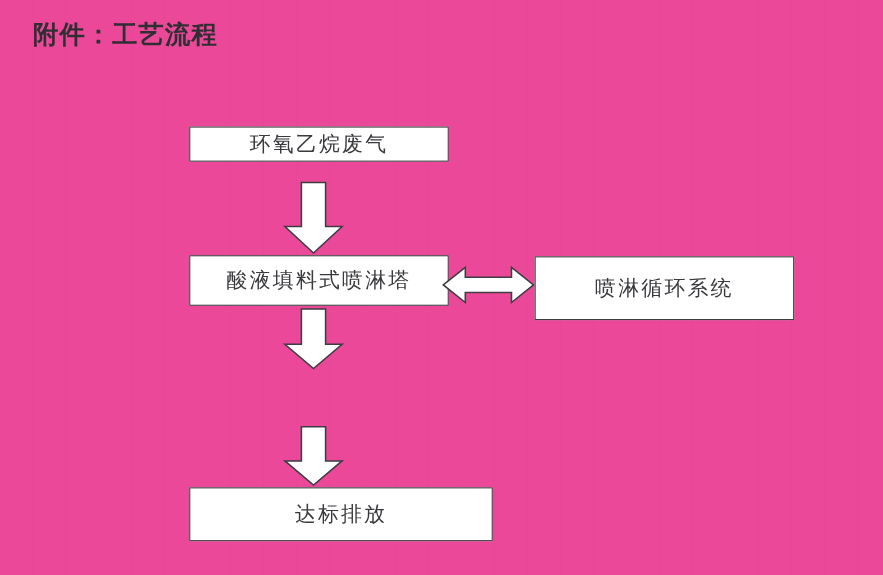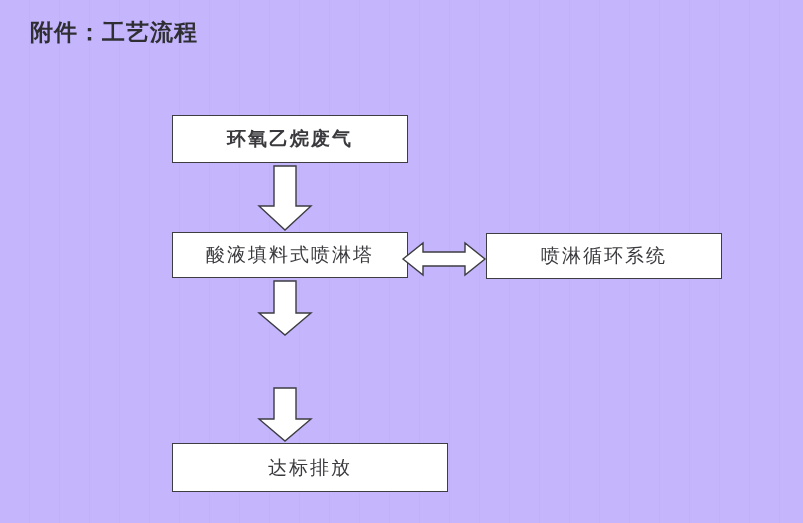--- a/index.html
+++ b/index.html
@@ -8,21 +8,21 @@
     padding: 0;
     background: #ffffff;
   }
   body {
     font-family: "DejaVu Sans", "Liberation Sans", sans-serif;
   }
   #page {
     position: relative;
     width: 803px;
     height: 523px;
-    background: #c4b5fd;
+    background: #ec4899;
     overflow: hidden;
   }
   
   #scan-noise {
     position: absolute;
     left: 0; top: 0;
     width: 803px; height: 523px;
     background: repeating-linear-gradient(
         to right,
         rgba(0,0,0,0.000) 0px,
@@ -73,41 +73,41 @@
 </style>
 </head>
 <body>
 
 <div id="page">
 
   <div id="scan-noise"></div>
 
   <div id="doc-title">附件：工艺流程</div>
 
-  <div class="node-box" id="box-0" style="left:172px; top:115px; width:236px; height:48px;font-weight:bold;">
+  <div class="node-box" id="box-0" style="left:172px; top:115px; width:236px; height:32px;">
     <span class="node-label">环氧乙烷废气</span>
   </div>
 
   <div class="arrow-wrap" style="left:258px; top:165px; width:54px; height:66px;">
     <svg width="54" height="66" viewBox="0 0 54 66" aria-hidden="true">
       <polygon class="arrow-shape" points="16,1 38,1 38,41 53,41 27,65 1,41 16,41"></polygon>
     </svg>
   </div>
 
   <div class="node-box" id="box-1" style="left:172px; top:232px; width:236px; height:46px;">
     <span class="node-label">酸液填料式喷淋塔</span>
   </div>
 
   <div class="arrow-wrap" style="left:402px; top:242px; width:84px; height:34px;">
     <svg width="84" height="34" viewBox="0 0 84 34" aria-hidden="true">
       <polygon class="arrow-shape" points="1,17 21,1 21,10 63,10 63,1 83,17 63,33 63,24 21,24 21,33"></polygon>
     </svg>
   </div>
 
-  <div class="node-box" id="box-2" style="left:486px; top:233px; width:236px; height:46px;">
+  <div class="node-box" id="box-2" style="left:486px; top:233px; width:236px; height:58px;">
     <span class="node-label">喷淋循环系统</span>
   </div>
 
   <div class="arrow-wrap" style="left:258px; top:280px; width:54px; height:56px;">
     <svg width="54" height="56" viewBox="0 0 54 56" aria-hidden="true">
       <polygon class="arrow-shape" points="16,1 38,1 38,33 53,33 27,55 1,33 16,33"></polygon>
     </svg>
   </div>
 
 

